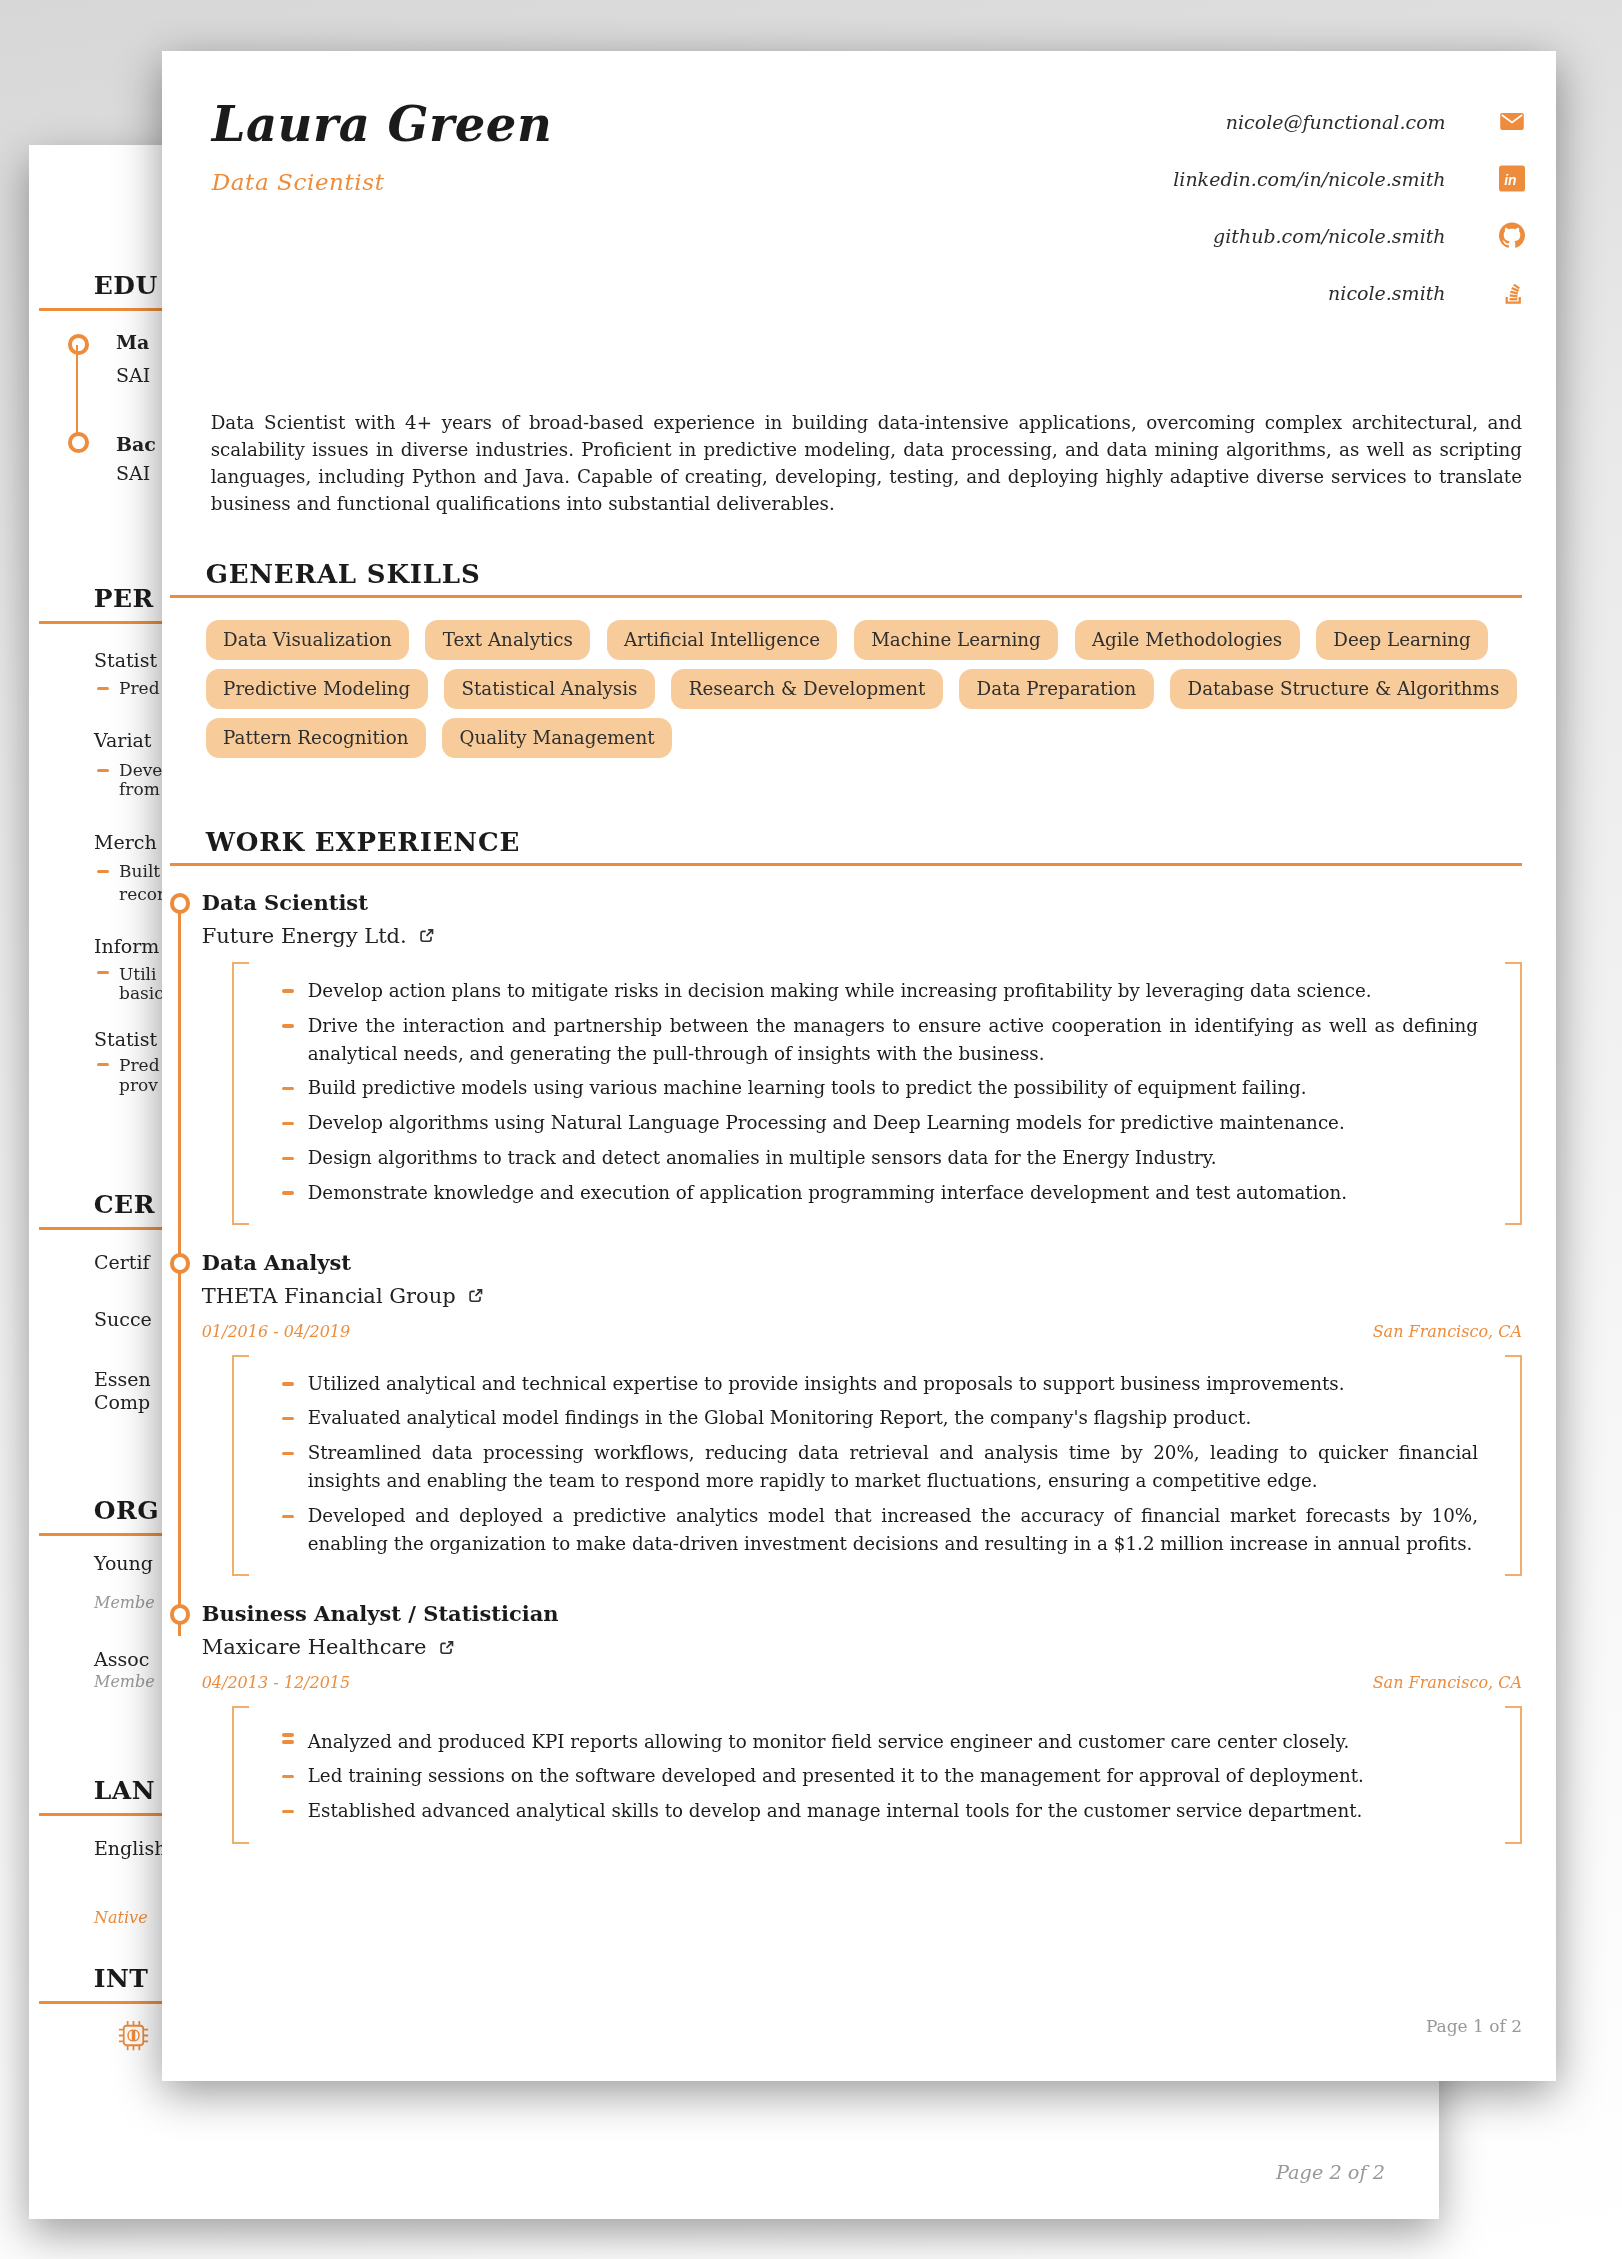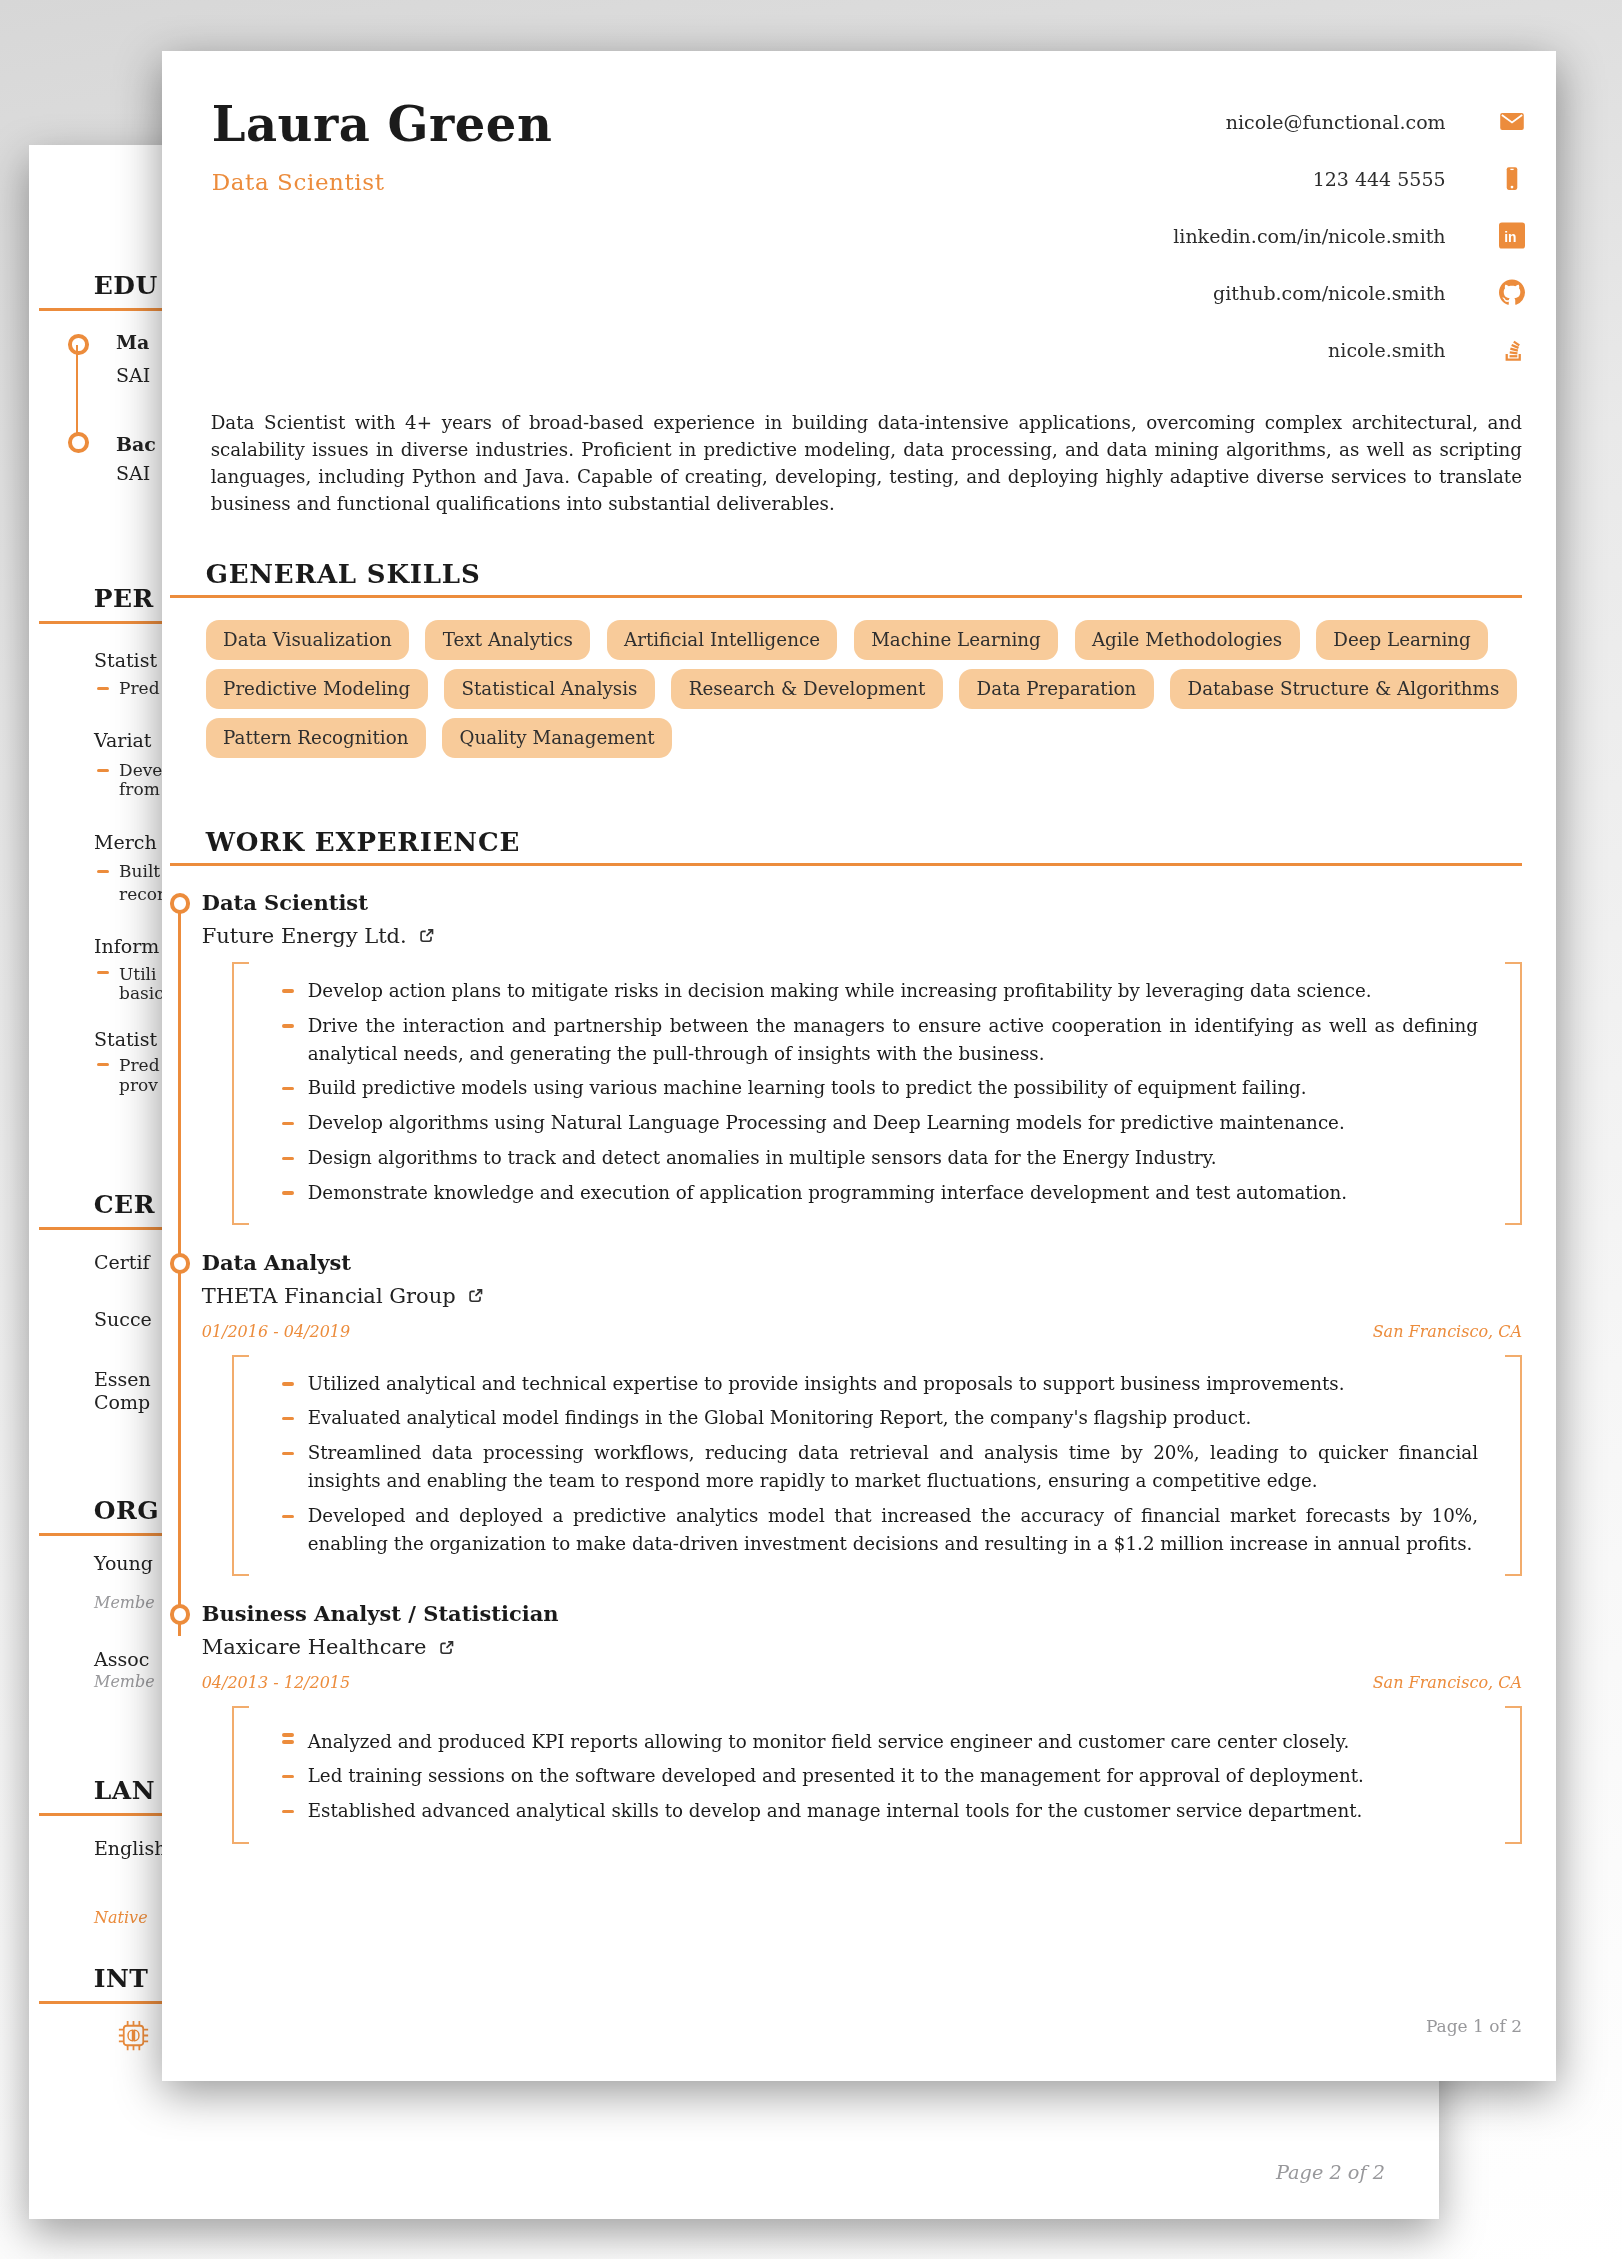--- a/index.html
+++ b/index.html
@@ -20,21 +20,21 @@
   .p2s{position:absolute;font-size:17px;color:#2a2a2a;line-height:1.2;white-space:nowrap;}
   .p2im{position:absolute;font-size:16px;font-style:italic;color:var(--muted);white-space:nowrap;}
   .p2na{position:absolute;font-size:16px;font-style:italic;color:var(--accent);white-space:nowrap;margin-top:44px;}
   .p2line{position:absolute;width:2.4px;background:var(--accent);}
   .p2foot{position:absolute;right:54px;bottom:35px;font-size:19.3px;font-style:italic;color:var(--muted);}
   .aichip{position:absolute;width:39px;height:39px;}
   
   .p1{left:162px;top:51px;width:1394px;height:2030px;
       box-shadow:0 11.6px 43px rgba(0,0,0,.42);
       padding:0 34px 0 7.7px;box-sizing:border-box;}
-  .p1-head{position:relative;padding:45px 0 0 42px;}
+  .p1-head{position:relative;padding:45px 0 0 42px;font-style:italic;}
   .p1-head h1{margin:0;font-size:48px;line-height:1.2;font-weight:bold;color:#1b1b1b;letter-spacing:0.5px;}
   .p1-sub{margin-top:15.4px;font-size:23px;color:var(--accent);letter-spacing:0.6px;}
   .contacts{position:absolute;top:42px;right:-2.9px;margin:0;padding:0;list-style:none;}
   .c-row{display:flex;align-items:center;justify-content:flex-end;height:57px;cursor:pointer;}
   .c-text{font-size:19px;color:#2c2c2c;}
   .c-icon{width:26px;height:31px;margin-left:19.3px;display:inline-block;flex:0 0 auto;padding-left:34px;}
   .c-icon svg{display:block;width:100%;height:100%;}
   .summary{margin:214px 0 0 41px;font-size:18.3px;line-height:27px;color:#1f1f1f;text-align:justify;}
   .sec-h{margin:0;padding:0 0 4.8px 36px;font-size:26px;font-weight:bold;color:#1b1b1b;
          letter-spacing:0.8px;line-height:1.25;border-bottom:3.4px solid var(--accent);}
@@ -140,30 +140,20 @@
       <li class="c-row">
         <span class="c-text">nicole@functional.com</span>
         <span class="c-icon">
           <svg viewBox="0 0 32 32">
               <rect x="1.5" y="5.5" width="29" height="21" rx="2.5" fill="#EC8C3C"></rect>
               <path d="M3.5 8l12.5 9.2L28.5 8" stroke="#fff" stroke-width="2.2" fill="none"></path>
             </svg>
         </span>
       </li>
       <li class="c-row">
-        <span class="c-text">123 444 5555</span>
-        <span class="c-icon">
-          <svg viewBox="0 0 32 32">
-              <rect x="9.5" y="2" width="13" height="28" rx="2.5" fill="#EC8C3C"></rect>
-              <line x1="14" y1="4.8" x2="18" y2="4.8" stroke="#fff" stroke-width="1.6"></line>
-              <circle cx="16" cy="26.5" r="1.7" fill="#fff"></circle>
-            </svg>
-        </span>
-      </li>
-      <li class="c-row">
         <span class="c-text">linkedin.com/in/nicole.smith</span>
         <span class="c-icon">
           <svg viewBox="0 0 32 32">
               <rect width="32" height="32" rx="3.5" fill="#EC8C3C"></rect>
               <text x="6.5" y="24" font-size="17" font-weight="bold" fill="#fff" font-family="sans-serif">in</text>
             </svg>
         </span>
       </li>
       <li class="c-row">
         <span class="c-text">github.com/nicole.smith</span>

